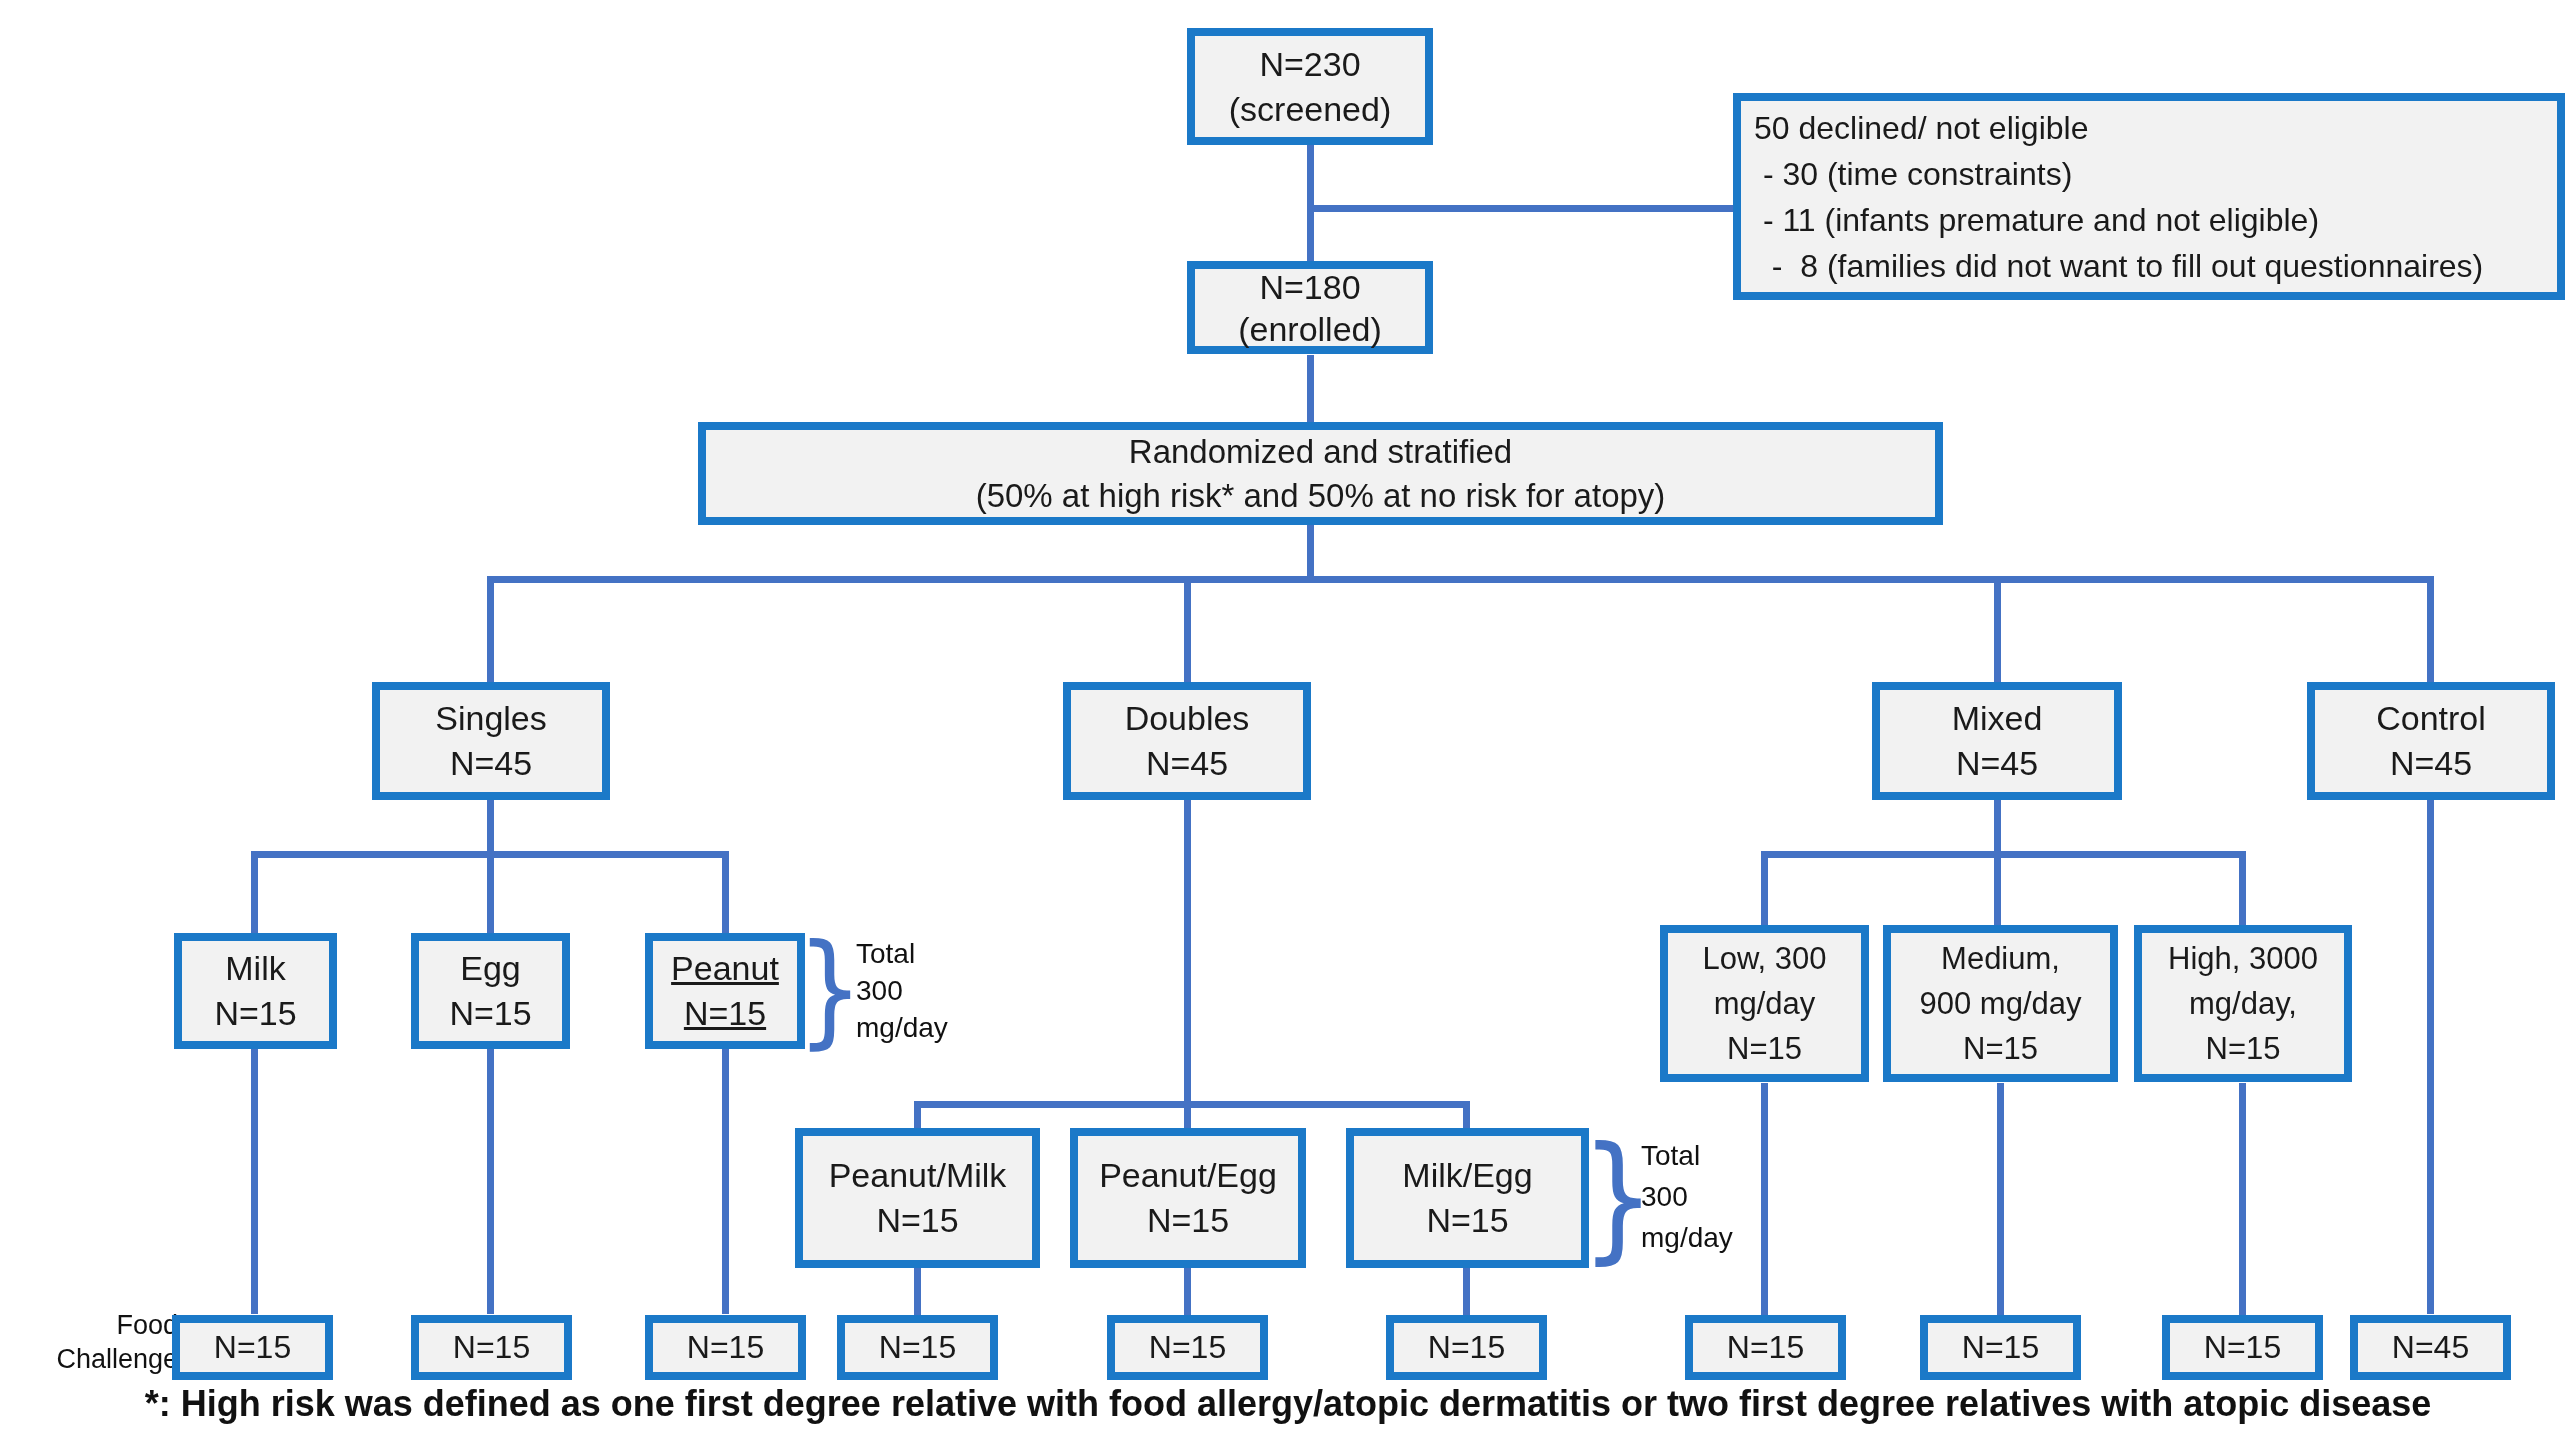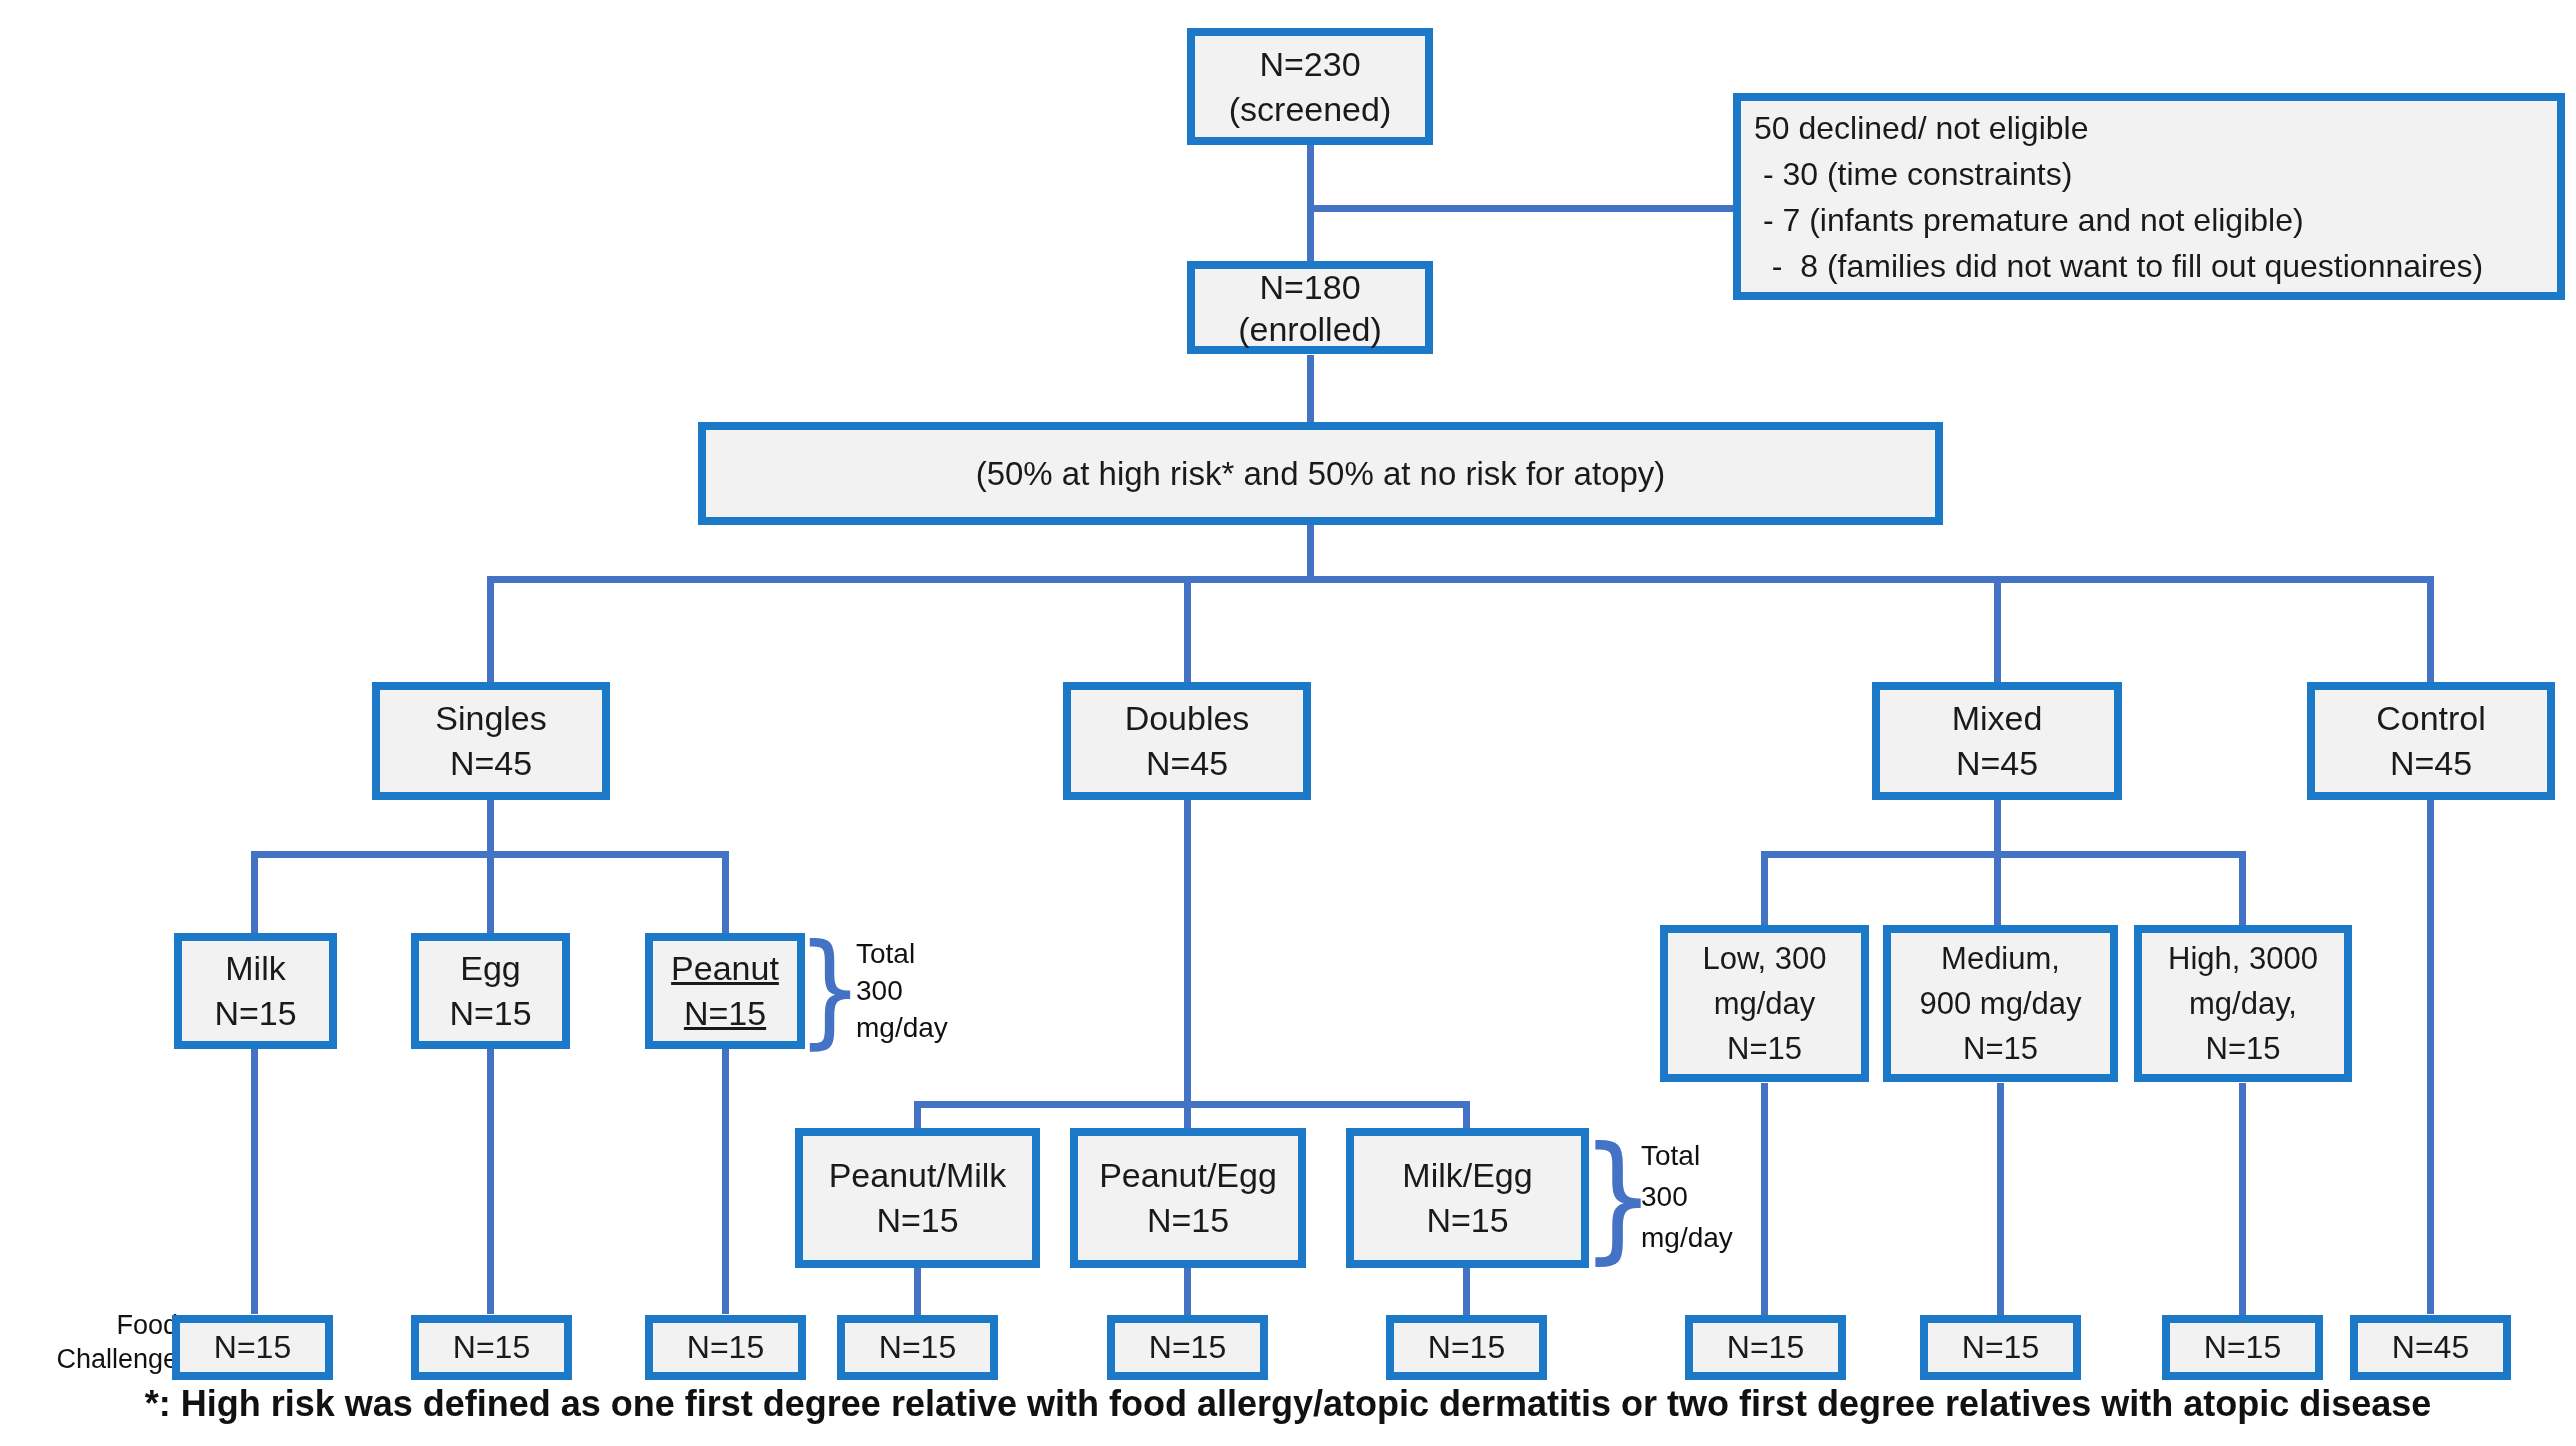--- a/index.html
+++ b/index.html
@@ -80,30 +80,31 @@
   <div class="vline" style="left:2427px;top:799px;width:6.5px;height:515px;"></div>
 
   <div class="node" style="left:1187px;top:28px;width:246px;height:117px;">
     <span>N=230</span>
     <span>(screened)</span>
   </div>
 
   <div class="note" style="left:1733px;top:93px;width:832px;height:207px;">
     <div>50 declined/ not eligible</div>
     <div> - 30 (time constraints)</div>
-    <div> - 7 (infants premature and not eligible)</div>
+    <div> - 11 (infants premature and not eligible)</div>
     <div>  -  8 (families did not want to fill out questionnaires)</div>
   </div>
 
   <div class="node" style="left:1187px;top:261px;width:246px;height:93px;font-size:34px;line-height:42px;">
     <span>N=180</span>
     <span>(enrolled)</span>
   </div>
 
   <div class="node" style="left:698px;top:422px;width:1245px;height:103px;font-size:33px;line-height:44px;">
+    <span>Randomized and stratified</span>
     <span>(50% at high risk* and 50% at no risk for atopy)</span>
   </div>
 
   <div class="node" style="left:372px;top:682px;width:238px;height:118px;">
     <span>Singles</span>
     <span>N=45</span>
   </div>
   <div class="node" style="left:1063px;top:682px;width:248px;height:118px;">
     <span>Doubles</span>
     <span>N=45</span>

